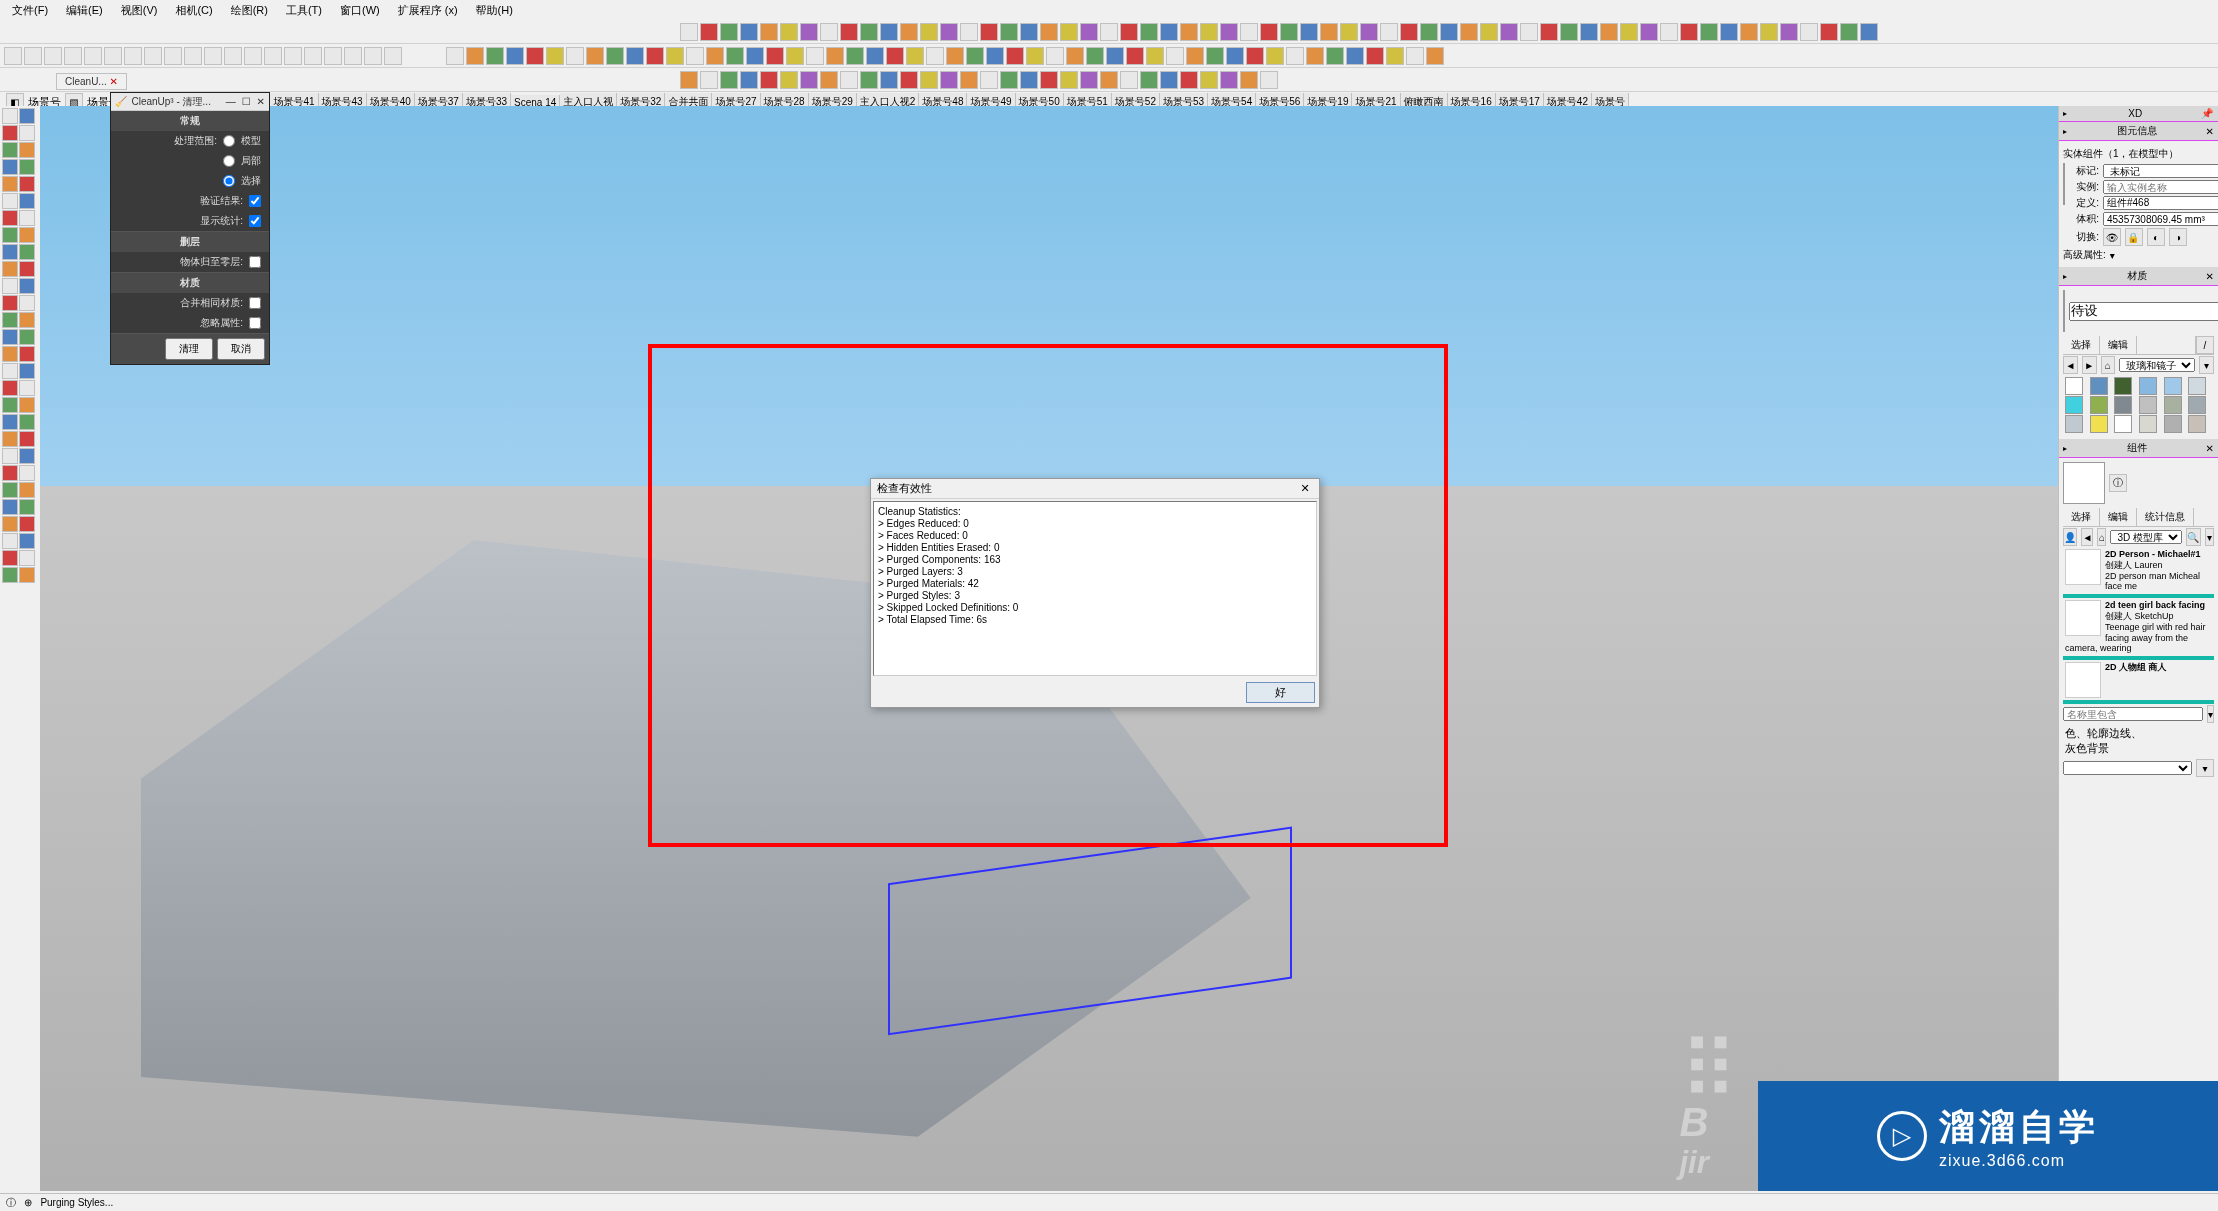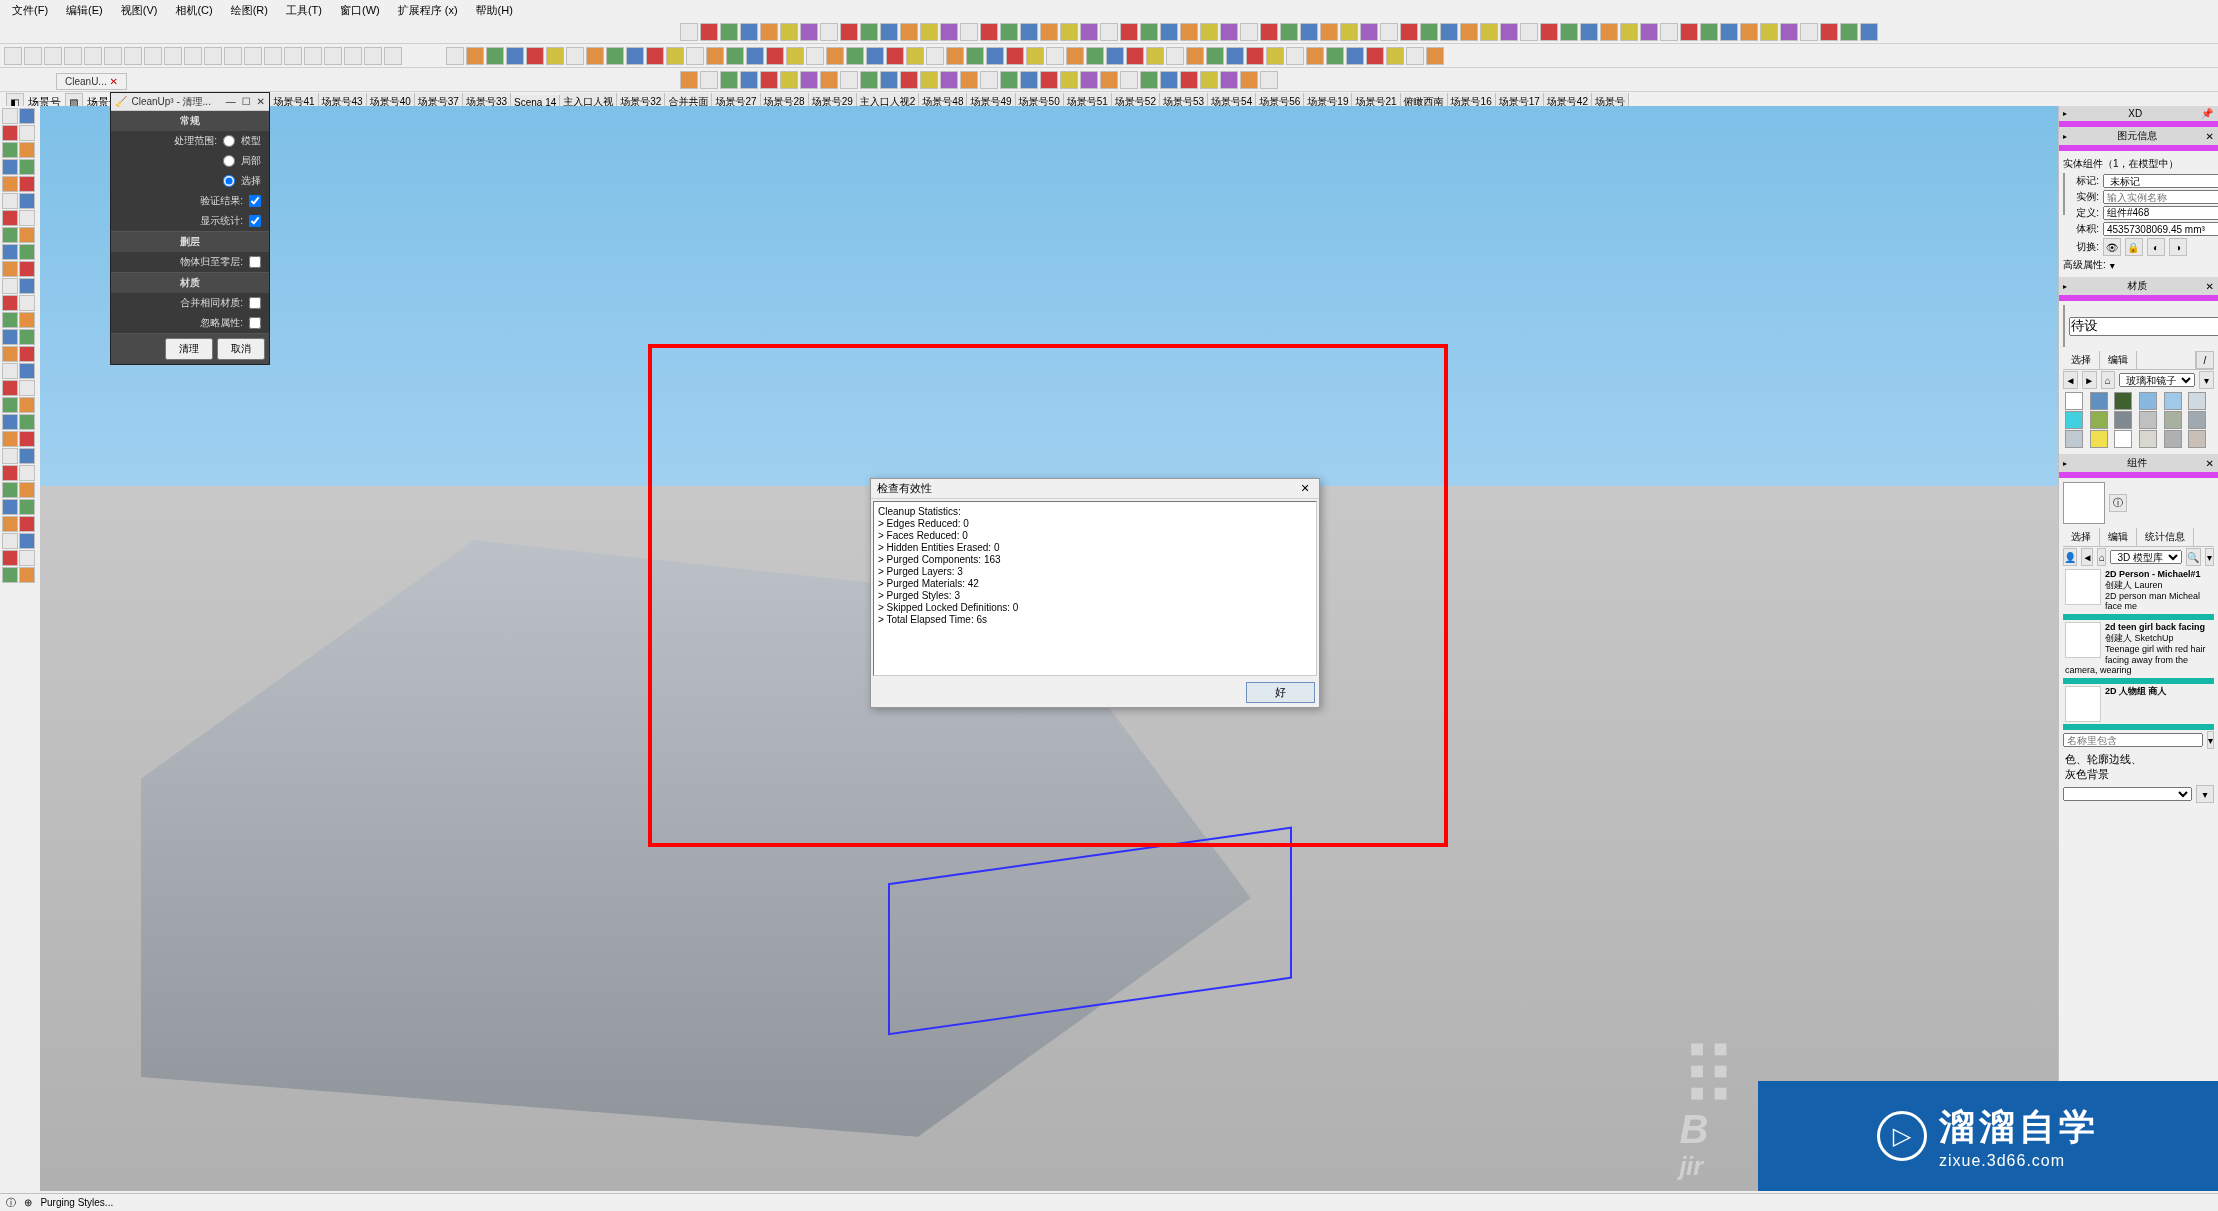--- a/index.html
+++ b/index.html
@@ -52,31 +52,31 @@
     .dialog-close { width: 16px; height: 16px; display: flex; align-items: center; justify-content: center; cursor: pointer; }
     .dialog-body { padding: 2px; }
     .dialog-textarea { width: 100%; height: 175px; background: #fff; border: 1px inset #ccc; padding: 4px; font-size: 10px; font-family: Arial; resize: none; overflow: auto; white-space: pre; line-height: 1.2; }
     .dialog-footer { display: flex; justify-content: flex-end; padding: 4px; }
     .dialog-footer button { padding: 2px 28px; font-size: 11px; background: #e0e8f0; border: 1px solid #7090c0; cursor: pointer; }
     
     
     .highlight-box { position: absolute; top: 344px; left: 648px; width: 800px; height: 503px; border: 4px solid #ff0000; z-index: 40; pointer-events: none; }
     
     
-    .panel-header { background: #d8d8d8; padding: 2px 4px; font-size: 10px; border-bottom: 6px solid #d946ef; display: flex; align-items: center; justify-content: space-between; }
+    .panel-header { background: #d8d8d8; padding: 2px 4px; font-size: 10px; border-bottom: 1px solid #d946ef; display: flex; align-items: center; justify-content: space-between; }
     .panel-header::before { content: "▸"; margin-right: 2px; font-size: 8px; }
     .panel-body { padding: 4px; font-size: 10px; }
     .panel-row { display: flex; align-items: center; padding: 1px 0; gap: 4px; }
     .panel-row label { min-width: 30px; text-align: right; }
     .panel-row input, .panel-row select { flex: 1; font-size: 10px; padding: 0 2px; height: 14px; }
     .material-thumb { width: 42px; height: 42px; background: linear-gradient(135deg, #fff 50%, #5080c0 50%); border: 1px solid #999; }
     .swatch-grid { display: grid; grid-template-columns: repeat(6, 1fr); gap: 1px; padding: 2px; }
     .swatch { width: 18px; height: 18px; border: 1px solid #999; }
     .component-thumb { width: 36px; height: 36px; background: #fff; border: 1px solid #ccc; float: left; margin-right: 4px; }
-    .component-item { padding: 2px; border-bottom: 6px solid #14b8a6; overflow: hidden; font-size: 9px; line-height: 1.2; }
+    .component-item { padding: 2px; border-bottom: 4px solid #14b8a6; overflow: hidden; font-size: 9px; line-height: 1.2; }
     .tab-row { display: flex; border-bottom: 1px solid #c0c0c0; }
     .tab-row span { padding: 2px 8px; font-size: 10px; cursor: pointer; border-right: 1px solid #c0c0c0; }
     
     
     .watermark { position: absolute; bottom: 20px; right: 0; width: 460px; height: 110px; background: #1560aa; color: #fff; display: flex; align-items: center; justify-content: center; gap: 12px; z-index: 45; }
     .watermark-icon { width: 50px; height: 50px; border: 3px solid #fff; border-radius: 50%; display: flex; align-items: center; justify-content: center; font-size: 24px; }
     .watermark-text { display: flex; flex-direction: column; }
     .watermark-main { font-size: 36px; font-weight: bold; letter-spacing: 4px; }
     .watermark-sub { font-size: 16px; letter-spacing: 1px; }
     .watermark-baidu { position: absolute; right: 480px; bottom: 30px; color: rgba(255,255,255,0.4); z-index: 44; }
@@ -663,21 +663,21 @@
 &gt; Total Elapsed Time: 6s</div>
   </div>
   <div class="dialog-footer">
     <button>好</button>
   </div>
 </div>
 
 <div class="watermark-baidu">
   <div class="paw">⠿</div>
   <span class="txt">B</span><br>
-  <span class="txt" style="font-size:25px">jir</span>
+  <span class="txt" style="font-size:31px">jir</span>
 </div>
 <div class="watermark">
   <div class="watermark-icon">▷</div>
   <div class="watermark-text">
     <span class="watermark-main">溜溜自学</span>
     <span class="watermark-sub">zixue.3d66.com</span>
   </div>
 </div>
 
 <div class="statusbar">

